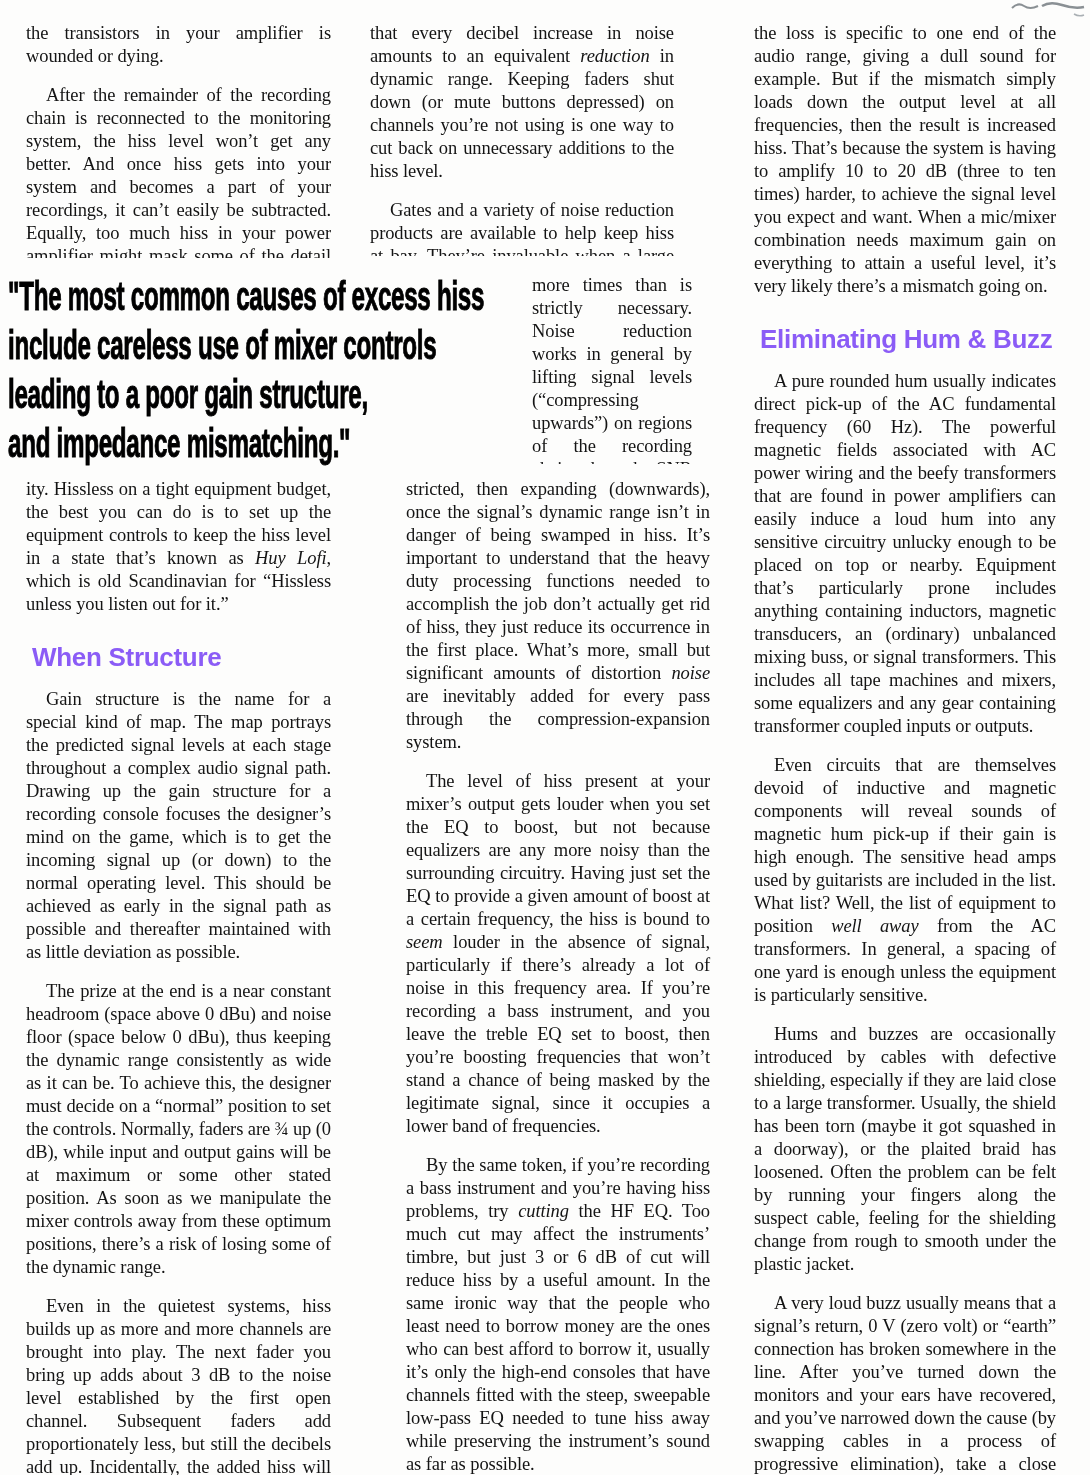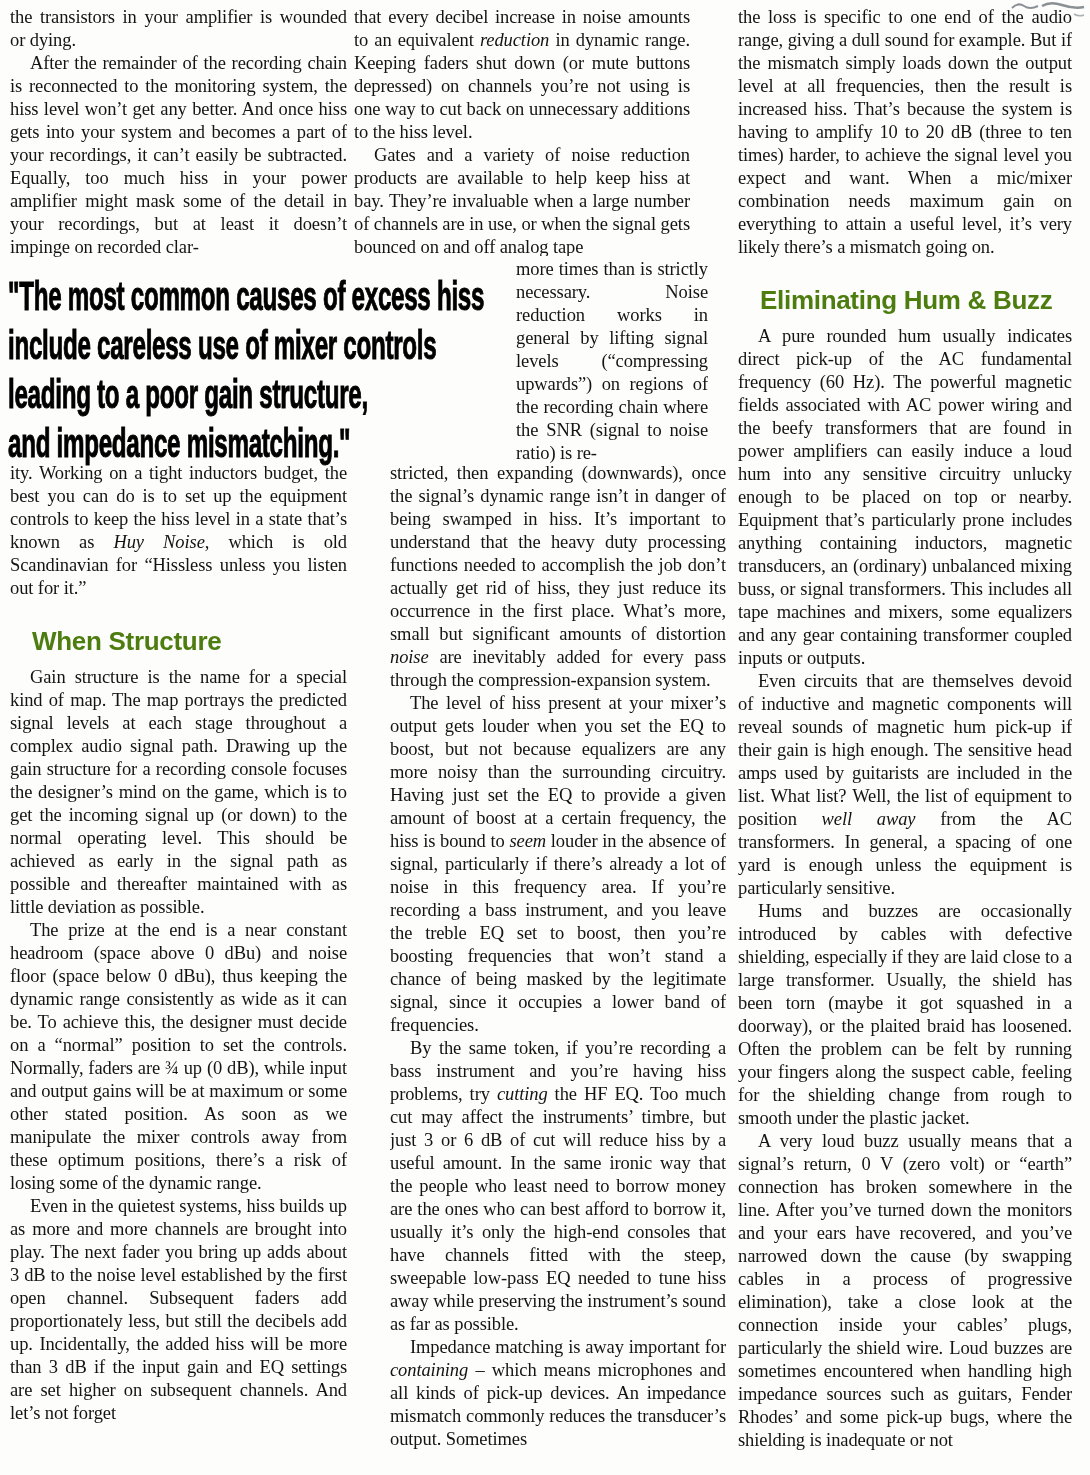--- a/index.html
+++ b/index.html
@@ -12,28 +12,28 @@
   .block{
     position:absolute;
     font-family:"Liberation Serif",serif;
     font-size:18.5px;
     line-height:23px;
     color:#141414;
     text-align:justify;
     overflow:hidden;
     letter-spacing:-0.1px;
   }
-  .para{margin:0;text-indent:20px;}
+  .para{margin:16px;text-indent:20px;}
   .para.cont{text-indent:0;}
   .section-heading{
     font-family:"Liberation Sans",sans-serif;
     font-weight:bold;
     font-size:26px;
     line-height:30px;
-    color:#4d7c0f;
+    color:#8b5cf6;
     margin:26px 0 10px 22px;
     text-align:left;
     letter-spacing:-0.3px;
   }
   .quote{
     position:absolute;
     left:8px;top:272px;
     width:500px;height:196px;
     overflow:visible;
   }
@@ -73,21 +73,21 @@
 <div class="quote">
   <div class="quote-inner">
     <div>"The most common causes of excess hiss</div>
     <div>include careless use of mixer controls</div>
     <div>leading to a poor gain structure,</div>
     <div>and impedance mismatching."</div>
   </div>
 </div>
 
 <div class="block" style="left:10px;top:462px;width:337px;height:1013px;">
-  <p class="para cont"><span>ity. Working on a tight inductors budget, the best you can do is to set up the equipment controls to keep the hiss level in a state that’s known as </span><i>Huy Noise</i><span>, which is old Scandinavian for “Hissless unless you listen out for it.”</span></p>
+  <p class="para cont"><span>ity. Hissless on a tight equipment budget, the best you can do is to set up the equipment controls to keep the hiss level in a state that’s known as </span><i>Huy Lofi</i><span>, which is old Scandinavian for “Hissless unless you listen out for it.”</span></p>
   <h2 class="section-heading">When Structure</h2>
   <p class="para"><span>Gain structure is the name for a special kind of map. The map portrays the predicted signal levels at each stage throughout a complex audio signal path. Drawing up the gain structure for a recording console focuses the designer’s mind on the game, which is to get the incoming signal up (or down) to the normal operating level. This should be achieved as early in the signal path as possible and thereafter maintained with as little deviation as possible.</span></p>
   <p class="para"><span>The prize at the end is a near constant headroom (space above 0 dBu) and noise floor (space below 0 dBu), thus keeping the dynamic range consistently as wide as it can be. To achieve this, the designer must decide on a “normal” position to set the controls. Normally, faders are ¾ up (0 dB), while input and output gains will be at maximum or some other stated position. As soon as we manipulate the mixer controls away from these optimum positions, there’s a risk of losing some of the dynamic range.</span></p>
   <p class="para"><span>Even in the quietest systems, hiss builds up as more and more channels are brought into play. The next fader you bring up adds about 3 dB to the noise level established by the first open channel. Subsequent faders add proportionately less, but still the decibels add up. Incidentally, the added hiss will be more than 3 dB if the input gain and EQ settings are set higher on subsequent channels. And let’s not forget</span></p>
 </div>
 
 <div class="block" style="left:354px;top:6px;width:336px;height:250px;">
   <p class="para cont"><span>that every decibel increase in noise amounts to an equivalent </span><i>reduction</i><span> in dynamic range. Keeping faders shut down (or mute buttons depressed) on channels you’re not using is one way to cut back on unnecessary additions to the hiss level.</span></p>
   <p class="para"><span>Gates and a variety of noise reduction products are available to help keep hiss at bay. They’re invaluable when a large number of channels are in use, or when the signal gets bounced on and off analog tape</span></p>
 </div>

